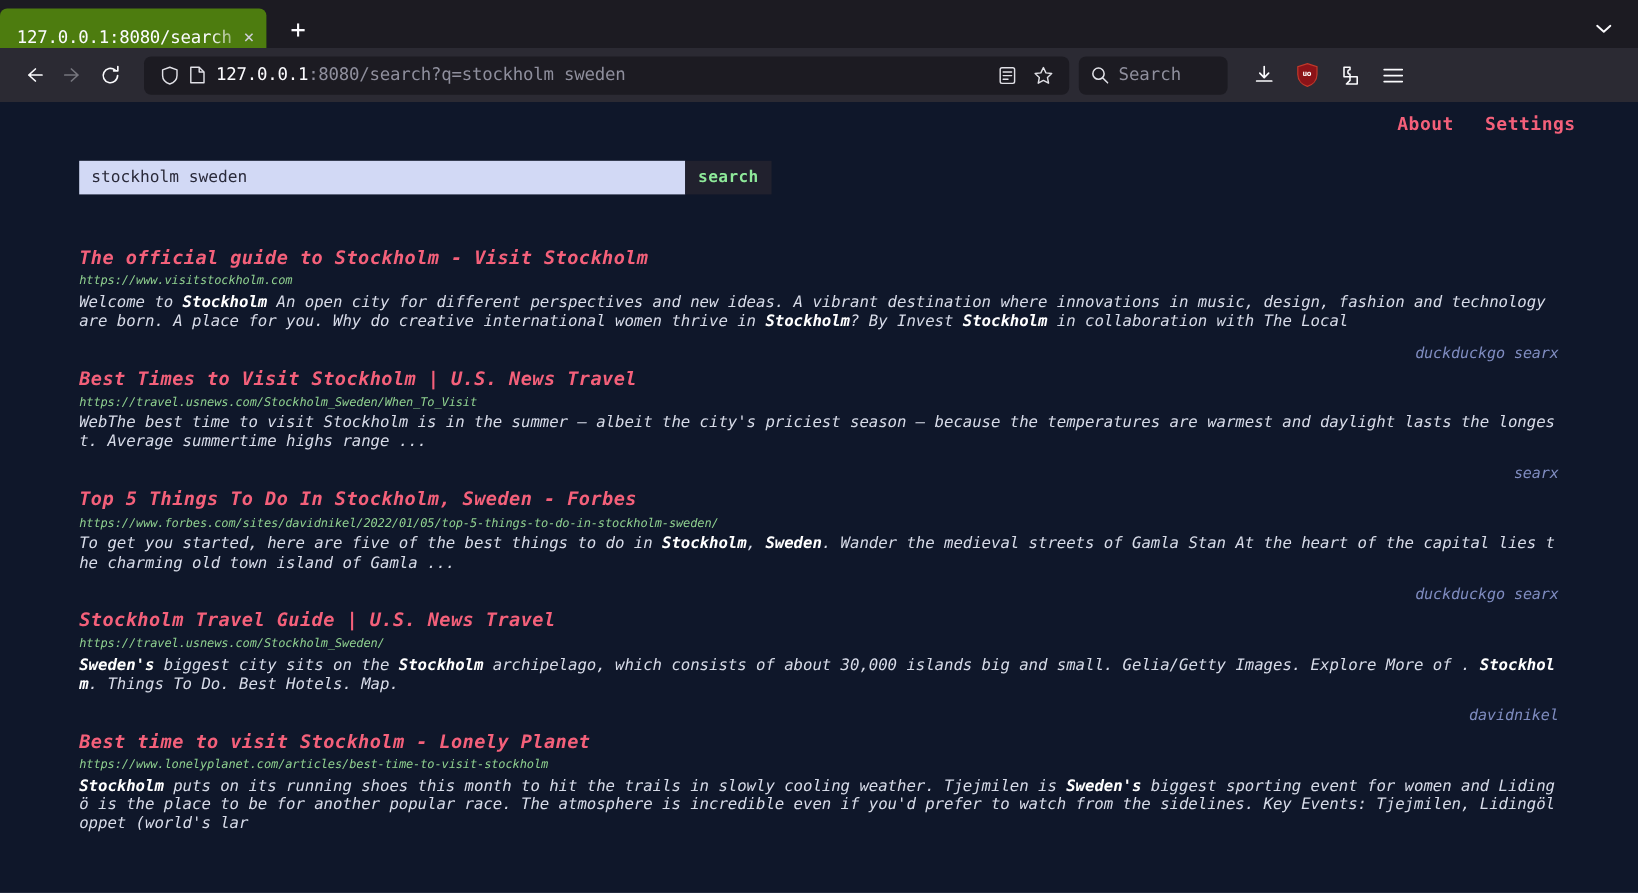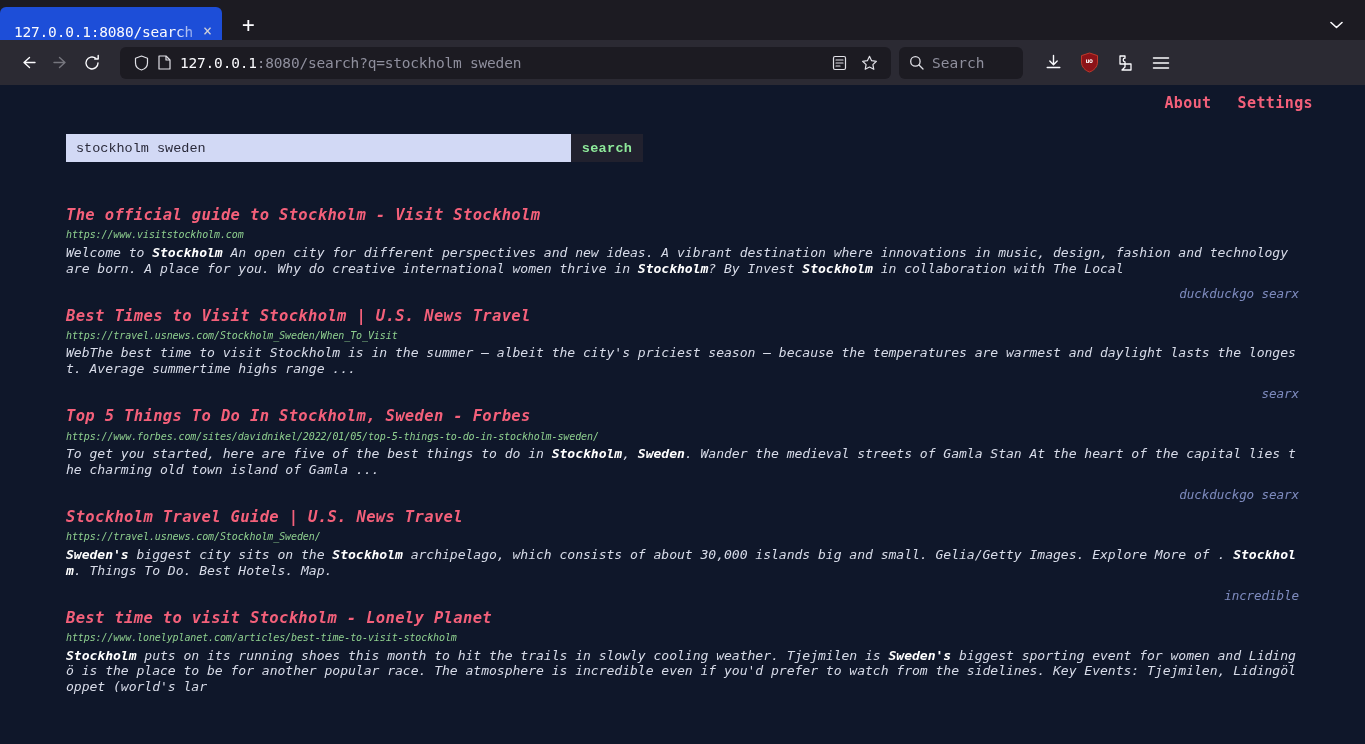--- a/index.html
+++ b/index.html
@@ -10,21 +10,21 @@
     overflow: hidden;
   }
 
   
   .tabstrip {
     height: 40px; background: #1c1b22;
     display: flex; align-items: flex-end; position: relative;
   }
   .tab {
     width: 222px; height: 33px; margin-left: 0px;
-    background: #1d4ed8; border-radius: 6px 6px 0 0;
+    background: #4d7c0f; border-radius: 6px 6px 0 0;
     display: flex; align-items: center; padding: 16px 8px 0 14px;
     position: relative;
   }
   .tab-title {
     color: #fbfbfe; font-size: 14.5px; letter-spacing: -0.2px;
     white-space: nowrap; overflow: hidden; flex: 1;
     -webkit-mask-image: linear-gradient(to right, #000 80%, transparent 97%);
     mask-image: linear-gradient(to right, #000 80%, transparent 97%);
   }
   .tab-close {
@@ -87,21 +87,21 @@
   .page-header {
     height: 36px; display: flex; align-items: center; justify-content: flex-end;
     padding-right: 52px; gap: 26px;
   }
   .page-header a {
     color: #f4607a; font-size: 15px; font-weight: bold; letter-spacing: 0.4px;
     text-decoration: none;
   }
 
   .searchform {
-    display: flex; margin: 13px 0 0 66px; width: 577px; height: 28px; font-family: Liberation Mono, monospace;
+    display: flex; margin: 13px 0 0 66px; width: 577px; height: 28px;
   }
   .q-input {
     flex: 1; background: #d2d9f5; border: none; outline: none;
     color: #2a2a3a; font-family: inherit; font-size: 13.5px;
     padding: 0 10px;
   }
   .q-submit {
     width: 72px; background: #21212e; border: none; color: #8ee99a;
     font-family: inherit; font-size: 13.5px; font-weight: bold; letter-spacing: 0.3px;
     cursor: pointer;
@@ -260,21 +260,21 @@
       <a class="result-title" href="#">Top 5 Things To Do In Stockholm, Sweden - Forbes</a>
       <a class="result-url" href="#">https://www.forbes.com/sites/davidnikel/2022/01/05/top-5-things-to-do-in-stockholm-sweden/</a>
       <p class="result-content">To get you started, here are five of the best things to do in <b>Stockholm</b>, <b>Sweden</b>. Wander the medieval streets of Gamla Stan At the heart of the capital lies the charming old town island of Gamla ...</p>
       <div class="engines">duckduckgo searx</div>
     </div>
 
     <div class="result">
       <a class="result-title" href="#">Stockholm Travel Guide | U.S. News Travel</a>
       <a class="result-url" href="#">https://travel.usnews.com/Stockholm_Sweden/</a>
       <p class="result-content"><b>Sweden's</b> biggest city sits on the <b>Stockholm</b> archipelago, which consists of about 30,000 islands big and small. Gelia/Getty Images. Explore More of . <b>Stockholm</b>. Things To Do. Best Hotels. Map.</p>
-      <div class="engines">incredible</div>
+      <div class="engines">davidnikel</div>
     </div>
 
     <div class="result">
       <a class="result-title" href="#">Best time to visit Stockholm - Lonely Planet</a>
       <a class="result-url" href="#">https://www.lonelyplanet.com/articles/best-time-to-visit-stockholm</a>
       <p class="result-content"><b>Stockholm</b> puts on its running shoes this month to hit the trails in slowly cooling weather. Tjejmilen is <b>Sweden's</b> biggest sporting event for women and Lidingö is the place to be for another popular race. The atmosphere is incredible even if you'd prefer to watch from the sidelines. Key Events: Tjejmilen, Lidingöloppet (world's lar</p>
     </div>
 
   </div>
 </div>

